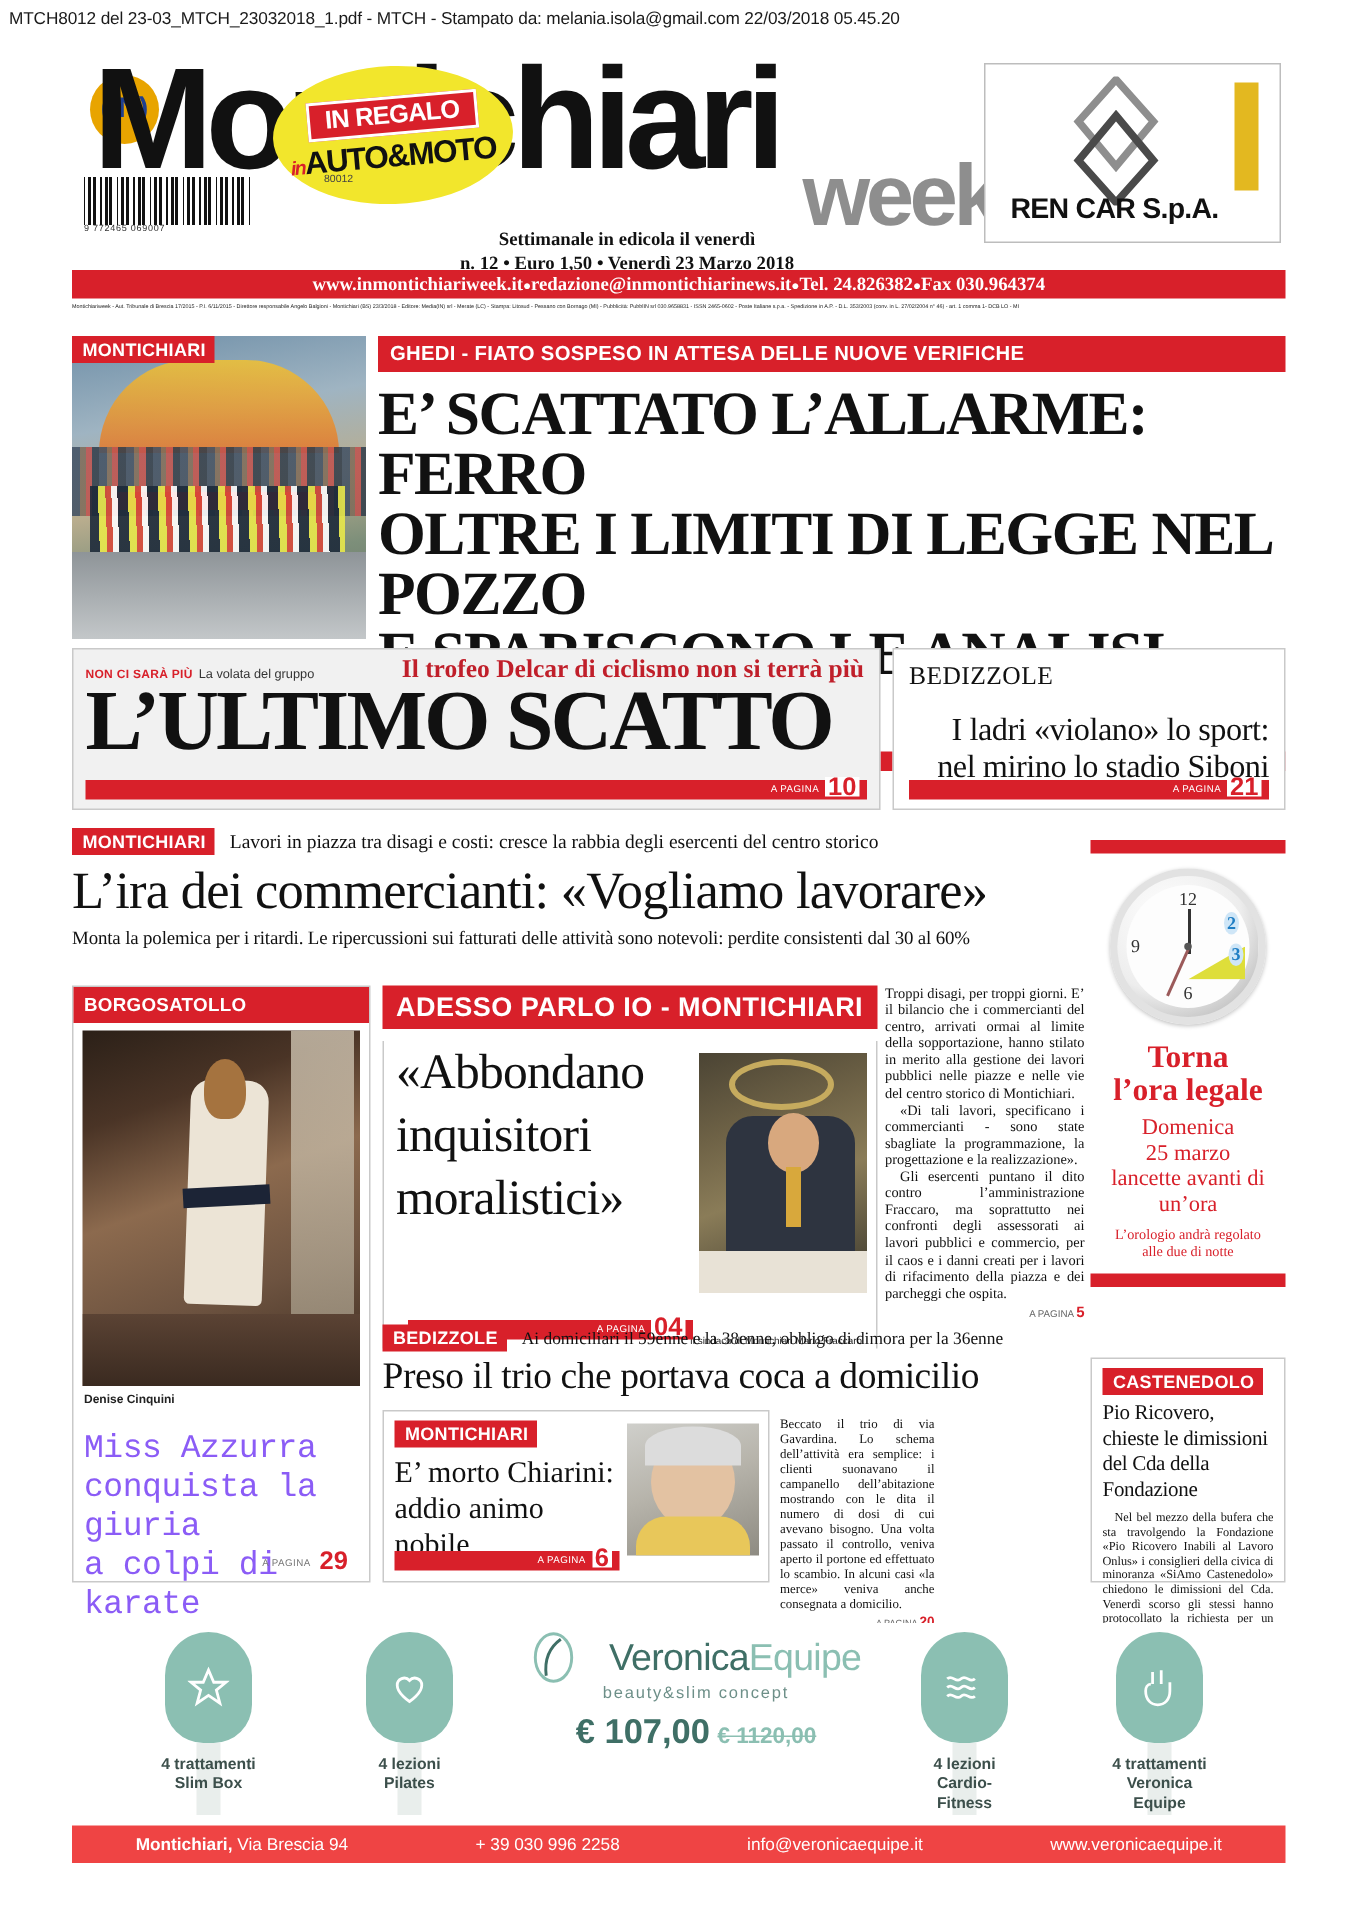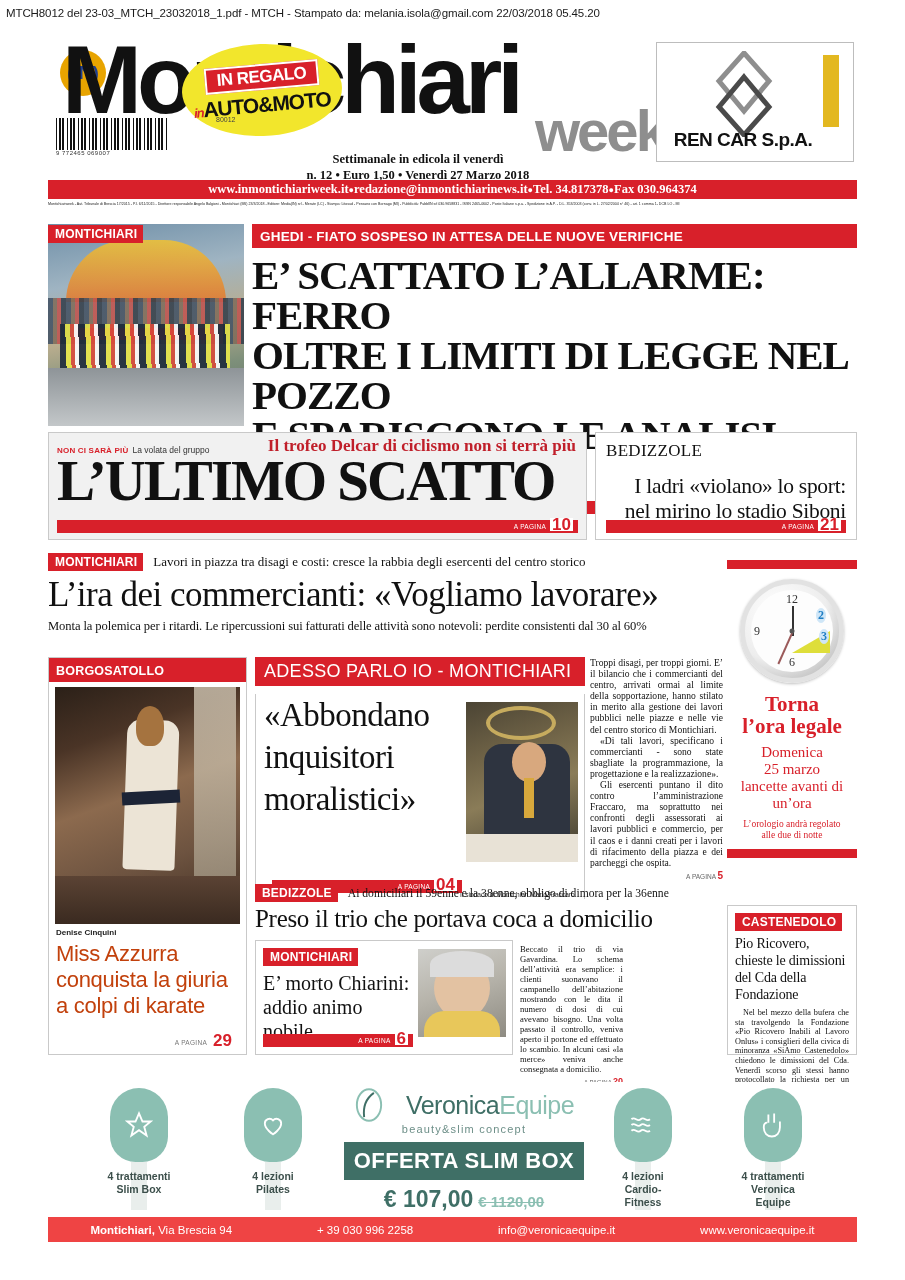--- a/index.html
+++ b/index.html
@@ -184,29 +184,29 @@
   .borgo .kb { background:#d8202a; padding:3px 7px; }
   .borgo .kb span { color:#fff; font-family:"Liberation Sans",sans-serif; font-weight:bold; font-size:12.5px; letter-spacing:0.2px; }
   .borgo .ph { margin:5px 6px 0; height:237px;
     background:linear-gradient(160deg,#2b2018 0%,#4a3426 22%,#8c6a4e 45%,#6d5340 70%,#3b2a1e 100%); position:relative; overflow:hidden; }
   .borgo .ph .gi { position:absolute; left:38%; top:14%; width:52px; height:150px; background:#ece4d6; border-radius:14px 14px 4px 4px; transform:rotate(2deg);}
   .borgo .ph .belt { position:absolute; left:36%; top:44%; width:58px; height:13px; background:#1c2436; transform:rotate(-3deg); }
   .borgo .ph .hair { position:absolute; left:44%; top:8%; width:28px; height:40px; background:#a5733f; border-radius:50% 50% 40% 40%; }
   .borgo .ph .curtain { position:absolute; right:4px; top:0; width:42px; height:100%; background:linear-gradient(#d9cfbc,#9e937f); opacity:.75; }
   .borgo .ph .floor { position:absolute; left:0; bottom:0; width:100%; height:48px; background:linear-gradient(#5b4334,#3a2a20); }
   .borgo .cap { font-family:"Liberation Sans",sans-serif; font-weight:bold; font-size:8px; color:#222; margin:4px 0 0 7px; }
-  .borgo h3 { font-family:Liberation Sans, sans-serif; font-weight:normal; font-size:22px; line-height:26px; color:#c2410c; margin:4px 7px 0; letter-spacing:-0.3px; }
+  .borgo h3 { font-family:Liberation Mono, monospace; font-weight:normal; font-size:22px; line-height:26px; color:#8b5cf6; margin:16px 7px 0; letter-spacing:-0.3px; }
   .borgo .pagebar { position:absolute; left:7px; right:7px; bottom:5px; background:transparent; }
   .borgo .pagebar .lbl { color:#777; }
   .borgo .pagebar .num { color:#d8202a; background:transparent; }
 
   
   .adesso { position:absolute; left:255px; top:657px; width:330px; }
   .adesso .kb { background:#d8202a; padding:4px 9px; }
-  .adesso .kb span { color:#fff; font-family:"Liberation Sans",sans-serif; font-weight:normal; font-size:18px; letter-spacing:0.3px;text-align:center; }
+  .adesso .kb span { color:#fff; font-family:"Liberation Sans",sans-serif; font-weight:bold; font-size:18px; letter-spacing:0.3px;text-align:center; }
   .adesso .body { position:relative; height:205px; border-left:1px solid #c9c9c9; border-right:1px solid #c9c9c9; }
   .adesso h2 { font-family:"Liberation Serif",serif; font-weight:normal; font-size:33px; line-height:42px; color:#111; margin:8px 0 0 8px; width:200px; letter-spacing:-0.5px; }
   .adesso .ph { position:absolute; right:6px; top:8px; width:112px; height:160px;
     background:linear-gradient(160deg,#4b4434 0%,#6e6246 30%,#8a7c58 55%,#39362c 100%); overflow:hidden; }
   .adesso .ph .crest { position:absolute; left:20px; top:4px; width:70px; height:34px; border-radius:50%; border:4px solid #c6ab5e; }
   .adesso .ph .suit { position:absolute; left:18px; bottom:26px; width:86px; height:92px; background:#2e3440; border-radius:18px 18px 0 0; }
   .adesso .ph .face { position:absolute; left:46px; top:40px; width:34px; height:40px; background:#d8a87e; border-radius:50%; }
   .adesso .ph .tie { position:absolute; left:58px; top:76px; width:10px; height:40px; background:#d8a83c; }
   .adesso .ph .desk { position:absolute; left:0; bottom:0; width:100%; height:28px; background:#e8e2d6; }
   .adesso .pagebar { margin:0 8px 0 8px; width:190px; }
@@ -293,39 +293,39 @@
     </div>
 
     <div class="barcode">
       <div class="bars"></div>
       <div class="bc-num">9 772465 069007</div>
     </div>
     <div class="barcode-side">80012</div>
 
     <div class="mast-sub">
       <div>Settimanale in edicola il venerdì</div>
-      <div>n. 12 • Euro 1,50 • Venerdì 27 Marzo 2018</div>
+      <div>n. 12 • Euro 1,50 • Venerdì 23 Marzo 2018</div>
     </div>
 
     <div class="adbox">
       <svg class="ren-diamond" width="62" height="86" viewBox="0 0 62 86">
         <polygon points="31,2 56,30 31,60 6,30" fill="none" stroke="#8e8e8e" stroke-width="5"></polygon>
         <polygon points="31,26 56,56 31,84 6,56" fill="none" stroke="#4a4a4a" stroke-width="5"></polygon>
       </svg>
       <div class="ren-bar"></div>
       <div class="ren-name">REN CAR S.p.A.</div>
     </div>
   </div>
 
   <div class="contactbar">
     <span>www.inmontichiariweek.it</span>
     <span class="dot">●</span>
     <span>redazione@inmontichiarinews.it</span>
     <span class="dot">●</span>
-    <span>Tel. 34.817378</span>
+    <span>Tel. 24.826382</span>
     <span class="dot">●</span>
     <span>Fax 030.964374</span>
   </div>
   <div class="colophon">Montichiariweek - Aut. Tribunale di Brescia 17/2015 - P.I. 6/11/2015 - Direttore responsabile Angelo Balgioni - Montichiari (BS)  23/3/2018 - Editore: Media(IN) srl - Merate (LC) - Stampa: Litosud - Pessano con Bornago (MI) - Pubblicità: PubblIN srl 030.9658831 - ISSN 2465-0602 - Poste Italiane s.p.a. - Spedizione in A.P. - D.L. 353/2003 (conv. in L. 27/02/2004 n° 46) - art. 1 comma 1- DCB LO - MI</div>
 
   <div class="photo-main">
     <div class="arch"></div>
     <div class="crowd"></div>
     <div class="banner"></div>
     <div class="riders"></div>
@@ -583,21 +583,20 @@
 
       <div class="v-center">
         <div class="v-logo">
           <svg class="v-leaf" viewBox="0 0 24 28">
             <ellipse cx="12" cy="14" rx="10" ry="13" fill="none" stroke="#8bbfb2" stroke-width="1.6"></ellipse>
             <path d="M16 4C9 9 7 16 8 24" fill="none" stroke="#3f6f66" stroke-width="1.6"></path>
           </svg>
           <div class="v-brand"><span>Veronica</span><span class="thin">Equipe</span></div>
         </div>
         <div class="v-tag">beauty&amp;slim concept</div>
-        <div class="v-offer">OFFERTA SLIM BOX</div>
         <div class="v-price">
           <span>€ 107,00</span><span class="v-old">€ 1120,00</span>
         </div>
       </div>
     </div>
 
     <div class="v-footer">
       <span><b>Montichiari,</b><span> Via Brescia 94</span></span>
       <span>+ 39 030 996 2258</span>
       <span>info@veronicaequipe.it</span>

